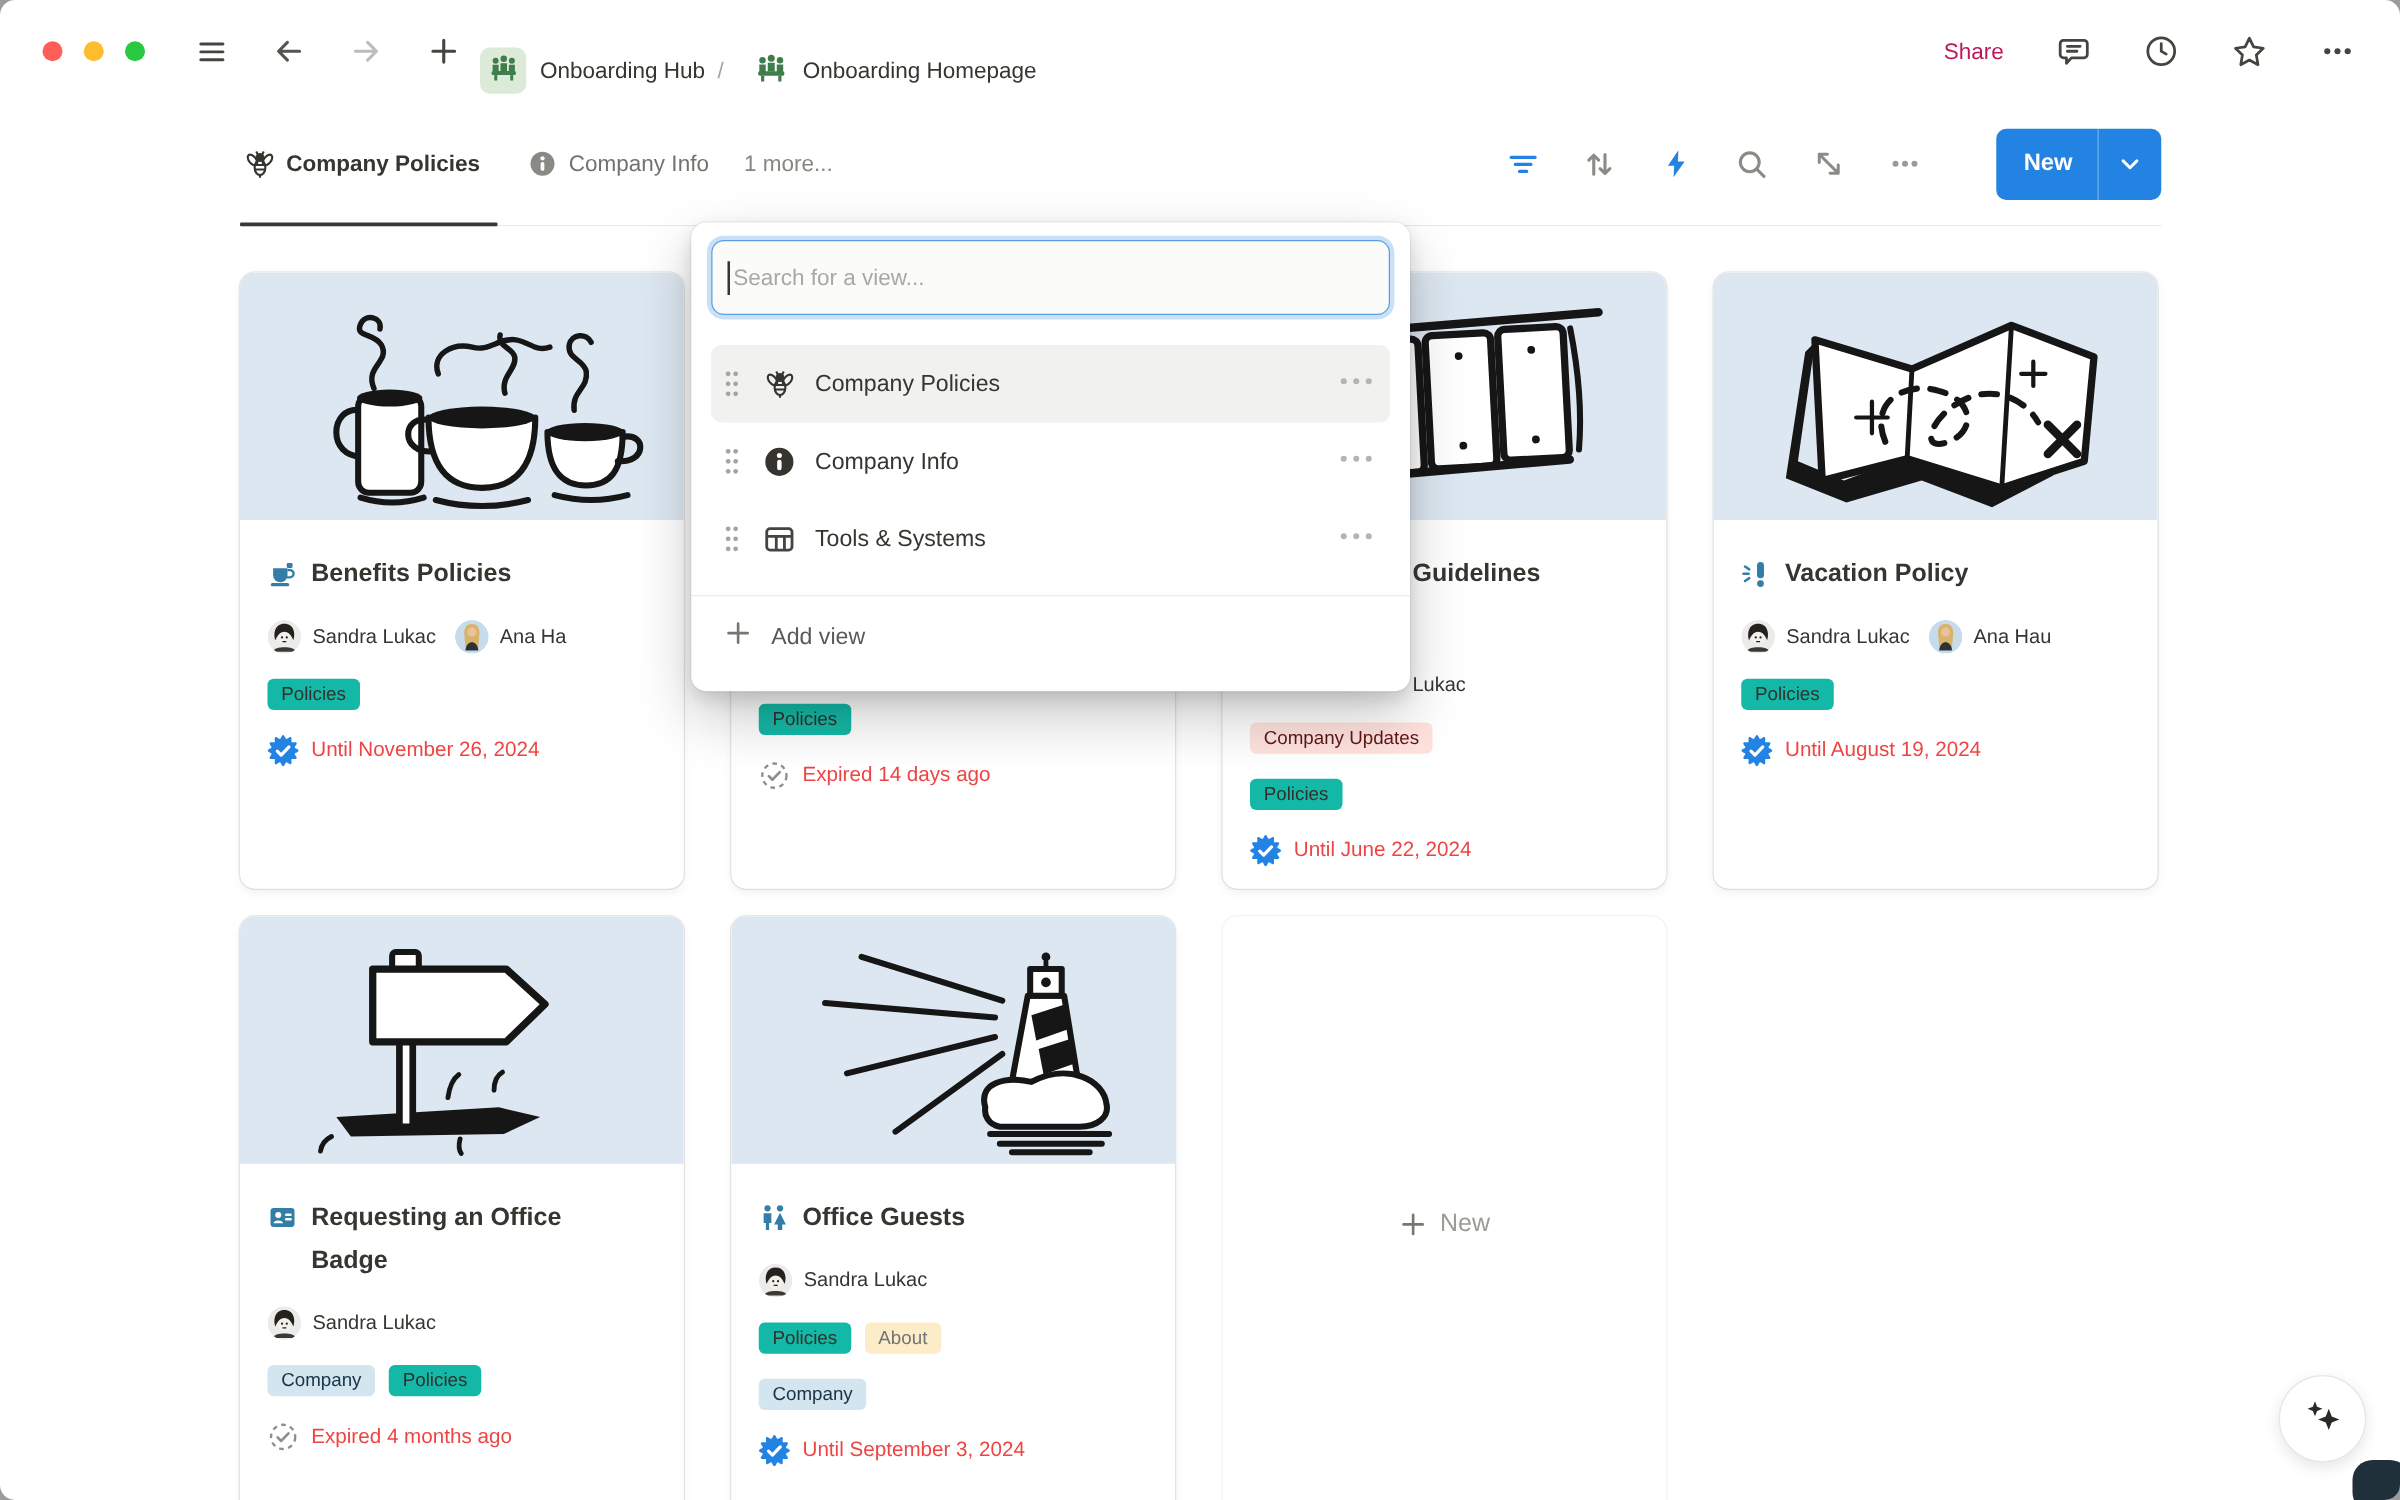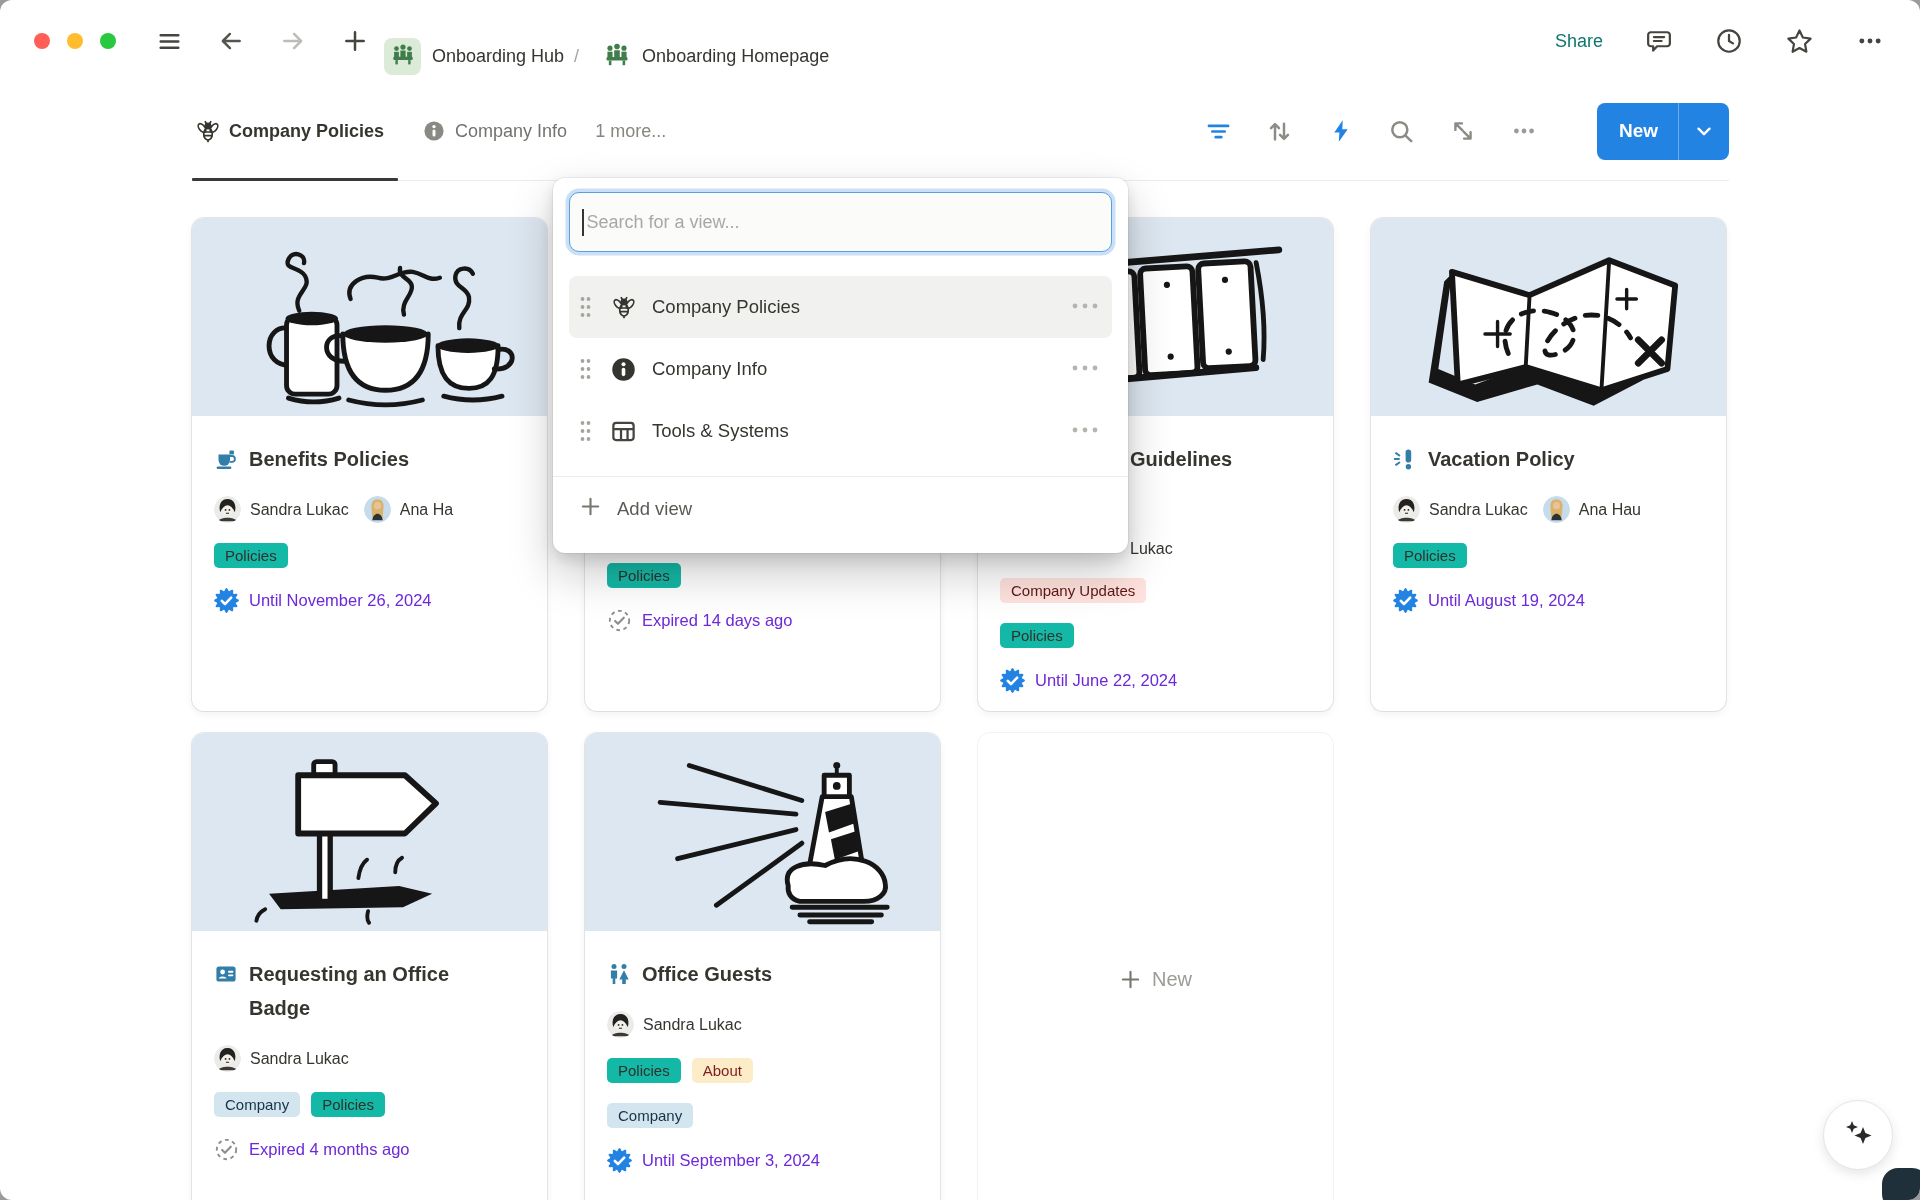--- a/index.html
+++ b/index.html
@@ -12,21 +12,21 @@
   .traffic { display:flex; gap:17px; margin-right:40px; }
   .light { width:16px; height:16px; border-radius:50%; }
   .navicons { display:flex; align-items:center; gap:36px; }
   .navicons .icn { width:26px; height:26px; display:flex; align-items:center; justify-content:center; cursor:pointer; }
   .icn svg { display:block; }
   .crumb { display:flex; align-items:center; margin-left:16px; font-size:18px; color:#37352f; white-space:nowrap;margin-top:31px; }
   .crumb .hubicon { width:37px; height:37px; border-radius:8px; background:#dcead8; display:flex; align-items:center; justify-content:center; margin-right:11px; }
   .crumb .pageicon { width:32px; height:32px; display:flex; align-items:center; justify-content:center; margin:0 9px 0 12px; }
   .crumb .sep { color:#a5a4a1; margin:0 10px; }
   .topbar-right { margin-left:auto; display:flex; align-items:center; gap:42px; }
-  .share { font-size:18px; color:#0f766e; cursor:pointer; }
+  .share { font-size:18px; color:#be185d; cursor:pointer; }
 
   
   .main { position:relative; margin:0 191px 0 192px; }
   .viewbar { height:99px; display:flex; align-items:center; border-bottom:1px solid #ebebe9; position:relative; }
   .tab { display:flex; align-items:center; gap:9px; font-size:18px; cursor:pointer; position:relative; height:100%; }
   .tab-active { font-weight:700; color:#37352f; padding:0 14px 0 4px; }
   .tab-active::after { content:""; position:absolute; left:0; right:0; bottom:-1px; height:3px; background:#3a3935; border-radius:1px; }
   .tab-dim { color:#73726e; margin-left:24px; }
   .more-views { color:#87867f; font-size:18px; margin-left:28px; cursor:pointer; }
   .viewbar-right { margin-left:auto; display:flex; align-items:center; gap:33px; }
@@ -44,23 +44,23 @@
   .card-body { padding:26px 22px 22px 22px; display:flex; flex-direction:column; gap:20px; }
   .card-title { display:flex; gap:11px; font-size:20px; font-weight:700; line-height:34px; align-items:flex-start; }
   .card-title .ticon { flex:none; width:24px; height:24px; margin-top:5px; }
   .people { display:flex; align-items:center; gap:9px; font-size:16px; white-space:nowrap; overflow:hidden; }
   .avatar { width:27px; height:27px; border-radius:50%; overflow:hidden; flex:none; }
   .pname { margin-right:6px; }
   .chiprow { display:flex; gap:11px; flex-wrap:nowrap; }
   .chip { font-size:15px; padding:4px 11px; border-radius:5px; white-space:nowrap; }
   .chip-gray   { background:#14b8a6; color:#32302c; }
   .chip-blue   { background:#d3e5ef; color:#183347; }
-  .chip-yellow { background:#fdecc8; color:#7f1d1d; }
+  .chip-yellow { background:#fdecc8; color:#737373; }
   .chip-red    { background:#ffe2dd; color:#5d1715; }
-  .status { display:flex; align-items:center; gap:10px; font-size:16.5px; color:#6d28d9; }
+  .status { display:flex; align-items:center; gap:10px; font-size:16.5px; color:#ef4444; }
   .status .sicon { width:25px; height:25px; flex:none; }
   .spacer { height:101px; }
   .clipped .card-title { margin-left:130px; }
   .clipped .people { margin-left:130px;margin-top:44px; }
   .card-new { display:flex; align-items:center; justify-content:center; box-shadow:0 0 0 1px rgba(15,15,15,.05); color:#9c9b97; font-size:20px; }
   .card-new .plusnew { display:flex; align-items:center; gap:10px; }
 
   
   .menu { position:absolute; left:553px; top:178px; width:575px; background:#fff; border-radius:12px; z-index:40;
           box-shadow:0 0 0 1px rgba(15,15,15,.05), 0 6px 14px rgba(15,15,15,.12), 0 20px 45px rgba(15,15,15,.22);

